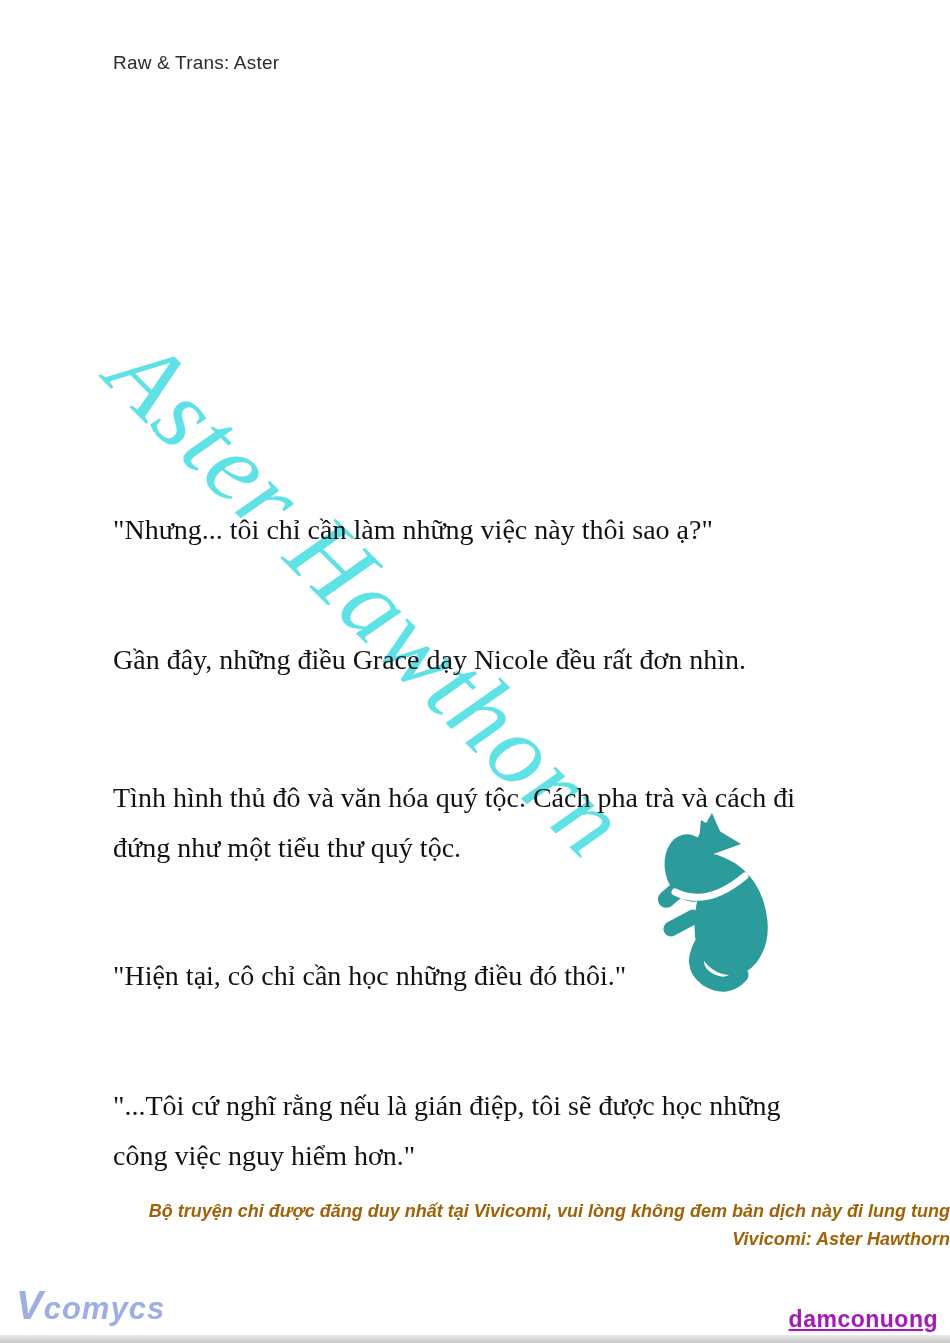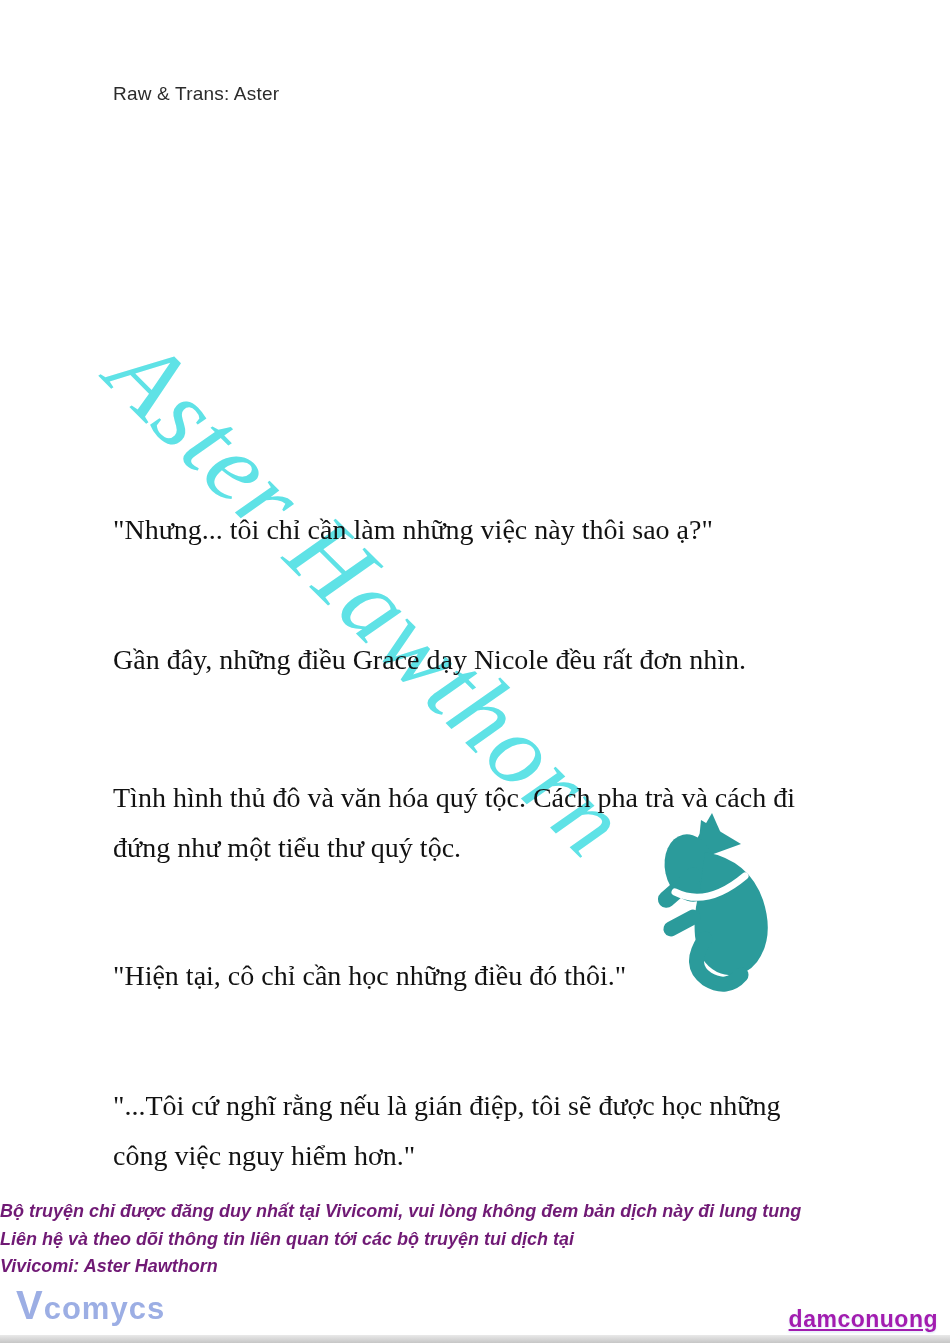--- a/index.html
+++ b/index.html
@@ -6,21 +6,21 @@
   body{
     width:950px;height:1343px;position:relative;background:#ffffff;
     font-family:"Liberation Serif", serif;overflow:hidden;
   }
   .page{position:absolute;inset:0;}
 
   
   .credit{
     position:absolute;left:113px;top:52px;
     font-family:"Liberation Sans", sans-serif;
-    font-size:19px;color:#2b2b2b;letter-spacing:.2px;z-index:3;margin-top:31px;
+    font-size:19px;color:#2b2b2b;letter-spacing:.2px;z-index:3;
   }
 
   
   .watermark{
     position:absolute;left:168px;top:314px;
     transform:rotate(45deg);transform-origin:0 0;
     font-family:"Liberation Serif", serif;font-style:italic;
     font-size:102px;color:#5fe2e6;white-space:nowrap;
     z-index:1;letter-spacing:2px;
   }
@@ -32,29 +32,29 @@
     white-space:pre-line;z-index:2;
   }
   .p1{top:170px}.p2{top:300px}.p3{top:477px}.p4{top:607px}
   .p5{top:745px}.p6{top:923px}.p7{top:1053px}
 
   
   .cat{position:absolute;left:653px;top:812px;width:122px;height:180px;z-index:2;}
 
   
   .footer{
-    position:absolute;left:0;top:1198px;width:950px;text-align:left;
+    position:absolute;left:0;top:1198px;width:950px;text-align:right;
     font-family:"Liberation Sans", sans-serif;font-style:italic;font-weight:bold;
-    font-size:18px;line-height:27.5px;color:#701a75;z-index:3;
+    font-size:18px;line-height:27.5px;color:#a16207;z-index:3;
   }
 
   
   .vcomycs{
     position:absolute;left:16px;top:1290px;
-    font-family:"Liberation Sans", sans-serif;font-weight:bold;
+    font-family:"Liberation Sans", sans-serif;font-style:italic;font-weight:bold;
     font-size:31px;color:#9caee4;letter-spacing:1px;z-index:3;
     text-shadow:0 1px 1px rgba(255,255,255,.6);
   }
   .vcomycs .big-v{font-size:40px;line-height:30px;}
   .damconuong{
     position:absolute;right:12px;top:1306px;
     font-family:"Liberation Sans", sans-serif;font-weight:bold;
     font-size:23px;color:#a21caf;letter-spacing:.5px;z-index:3;
     text-shadow:0 0 2px rgba(255,255,255,.9), 0 1px 2px rgba(160,190,235,.5);
     text-decoration:underline;
@@ -101,21 +101,20 @@
       </g>
 
       <path d="M22,80 Q54,96 92,64" stroke="#ffffff" stroke-width="7" fill="none" stroke-linecap="round"></path>
 
       <path d="M52,127 Q34,153 54,167 Q74,179 88,163" stroke="#2b9b9b" stroke-width="15" fill="none" stroke-linecap="round"></path>
     </svg>
   </div>
 
   <div class="footer">
     <div>Bộ truyện chỉ được đăng duy nhất tại Vivicomi, vui lòng không đem bản dịch này đi lung tung</div>
-    <div>Liên hệ và theo dõi thông tin liên quan tới các bộ truyện tui dịch tại</div>
     <div>Vivicomi: Aster Hawthorn</div>
   </div>
 
   <div class="vcomycs"><span class="big-v">V</span><span>comycs</span></div>
 
   <div class="damconuong">damconuong</div>
 
   <div class="bottom-band"></div>
 
 </div>

